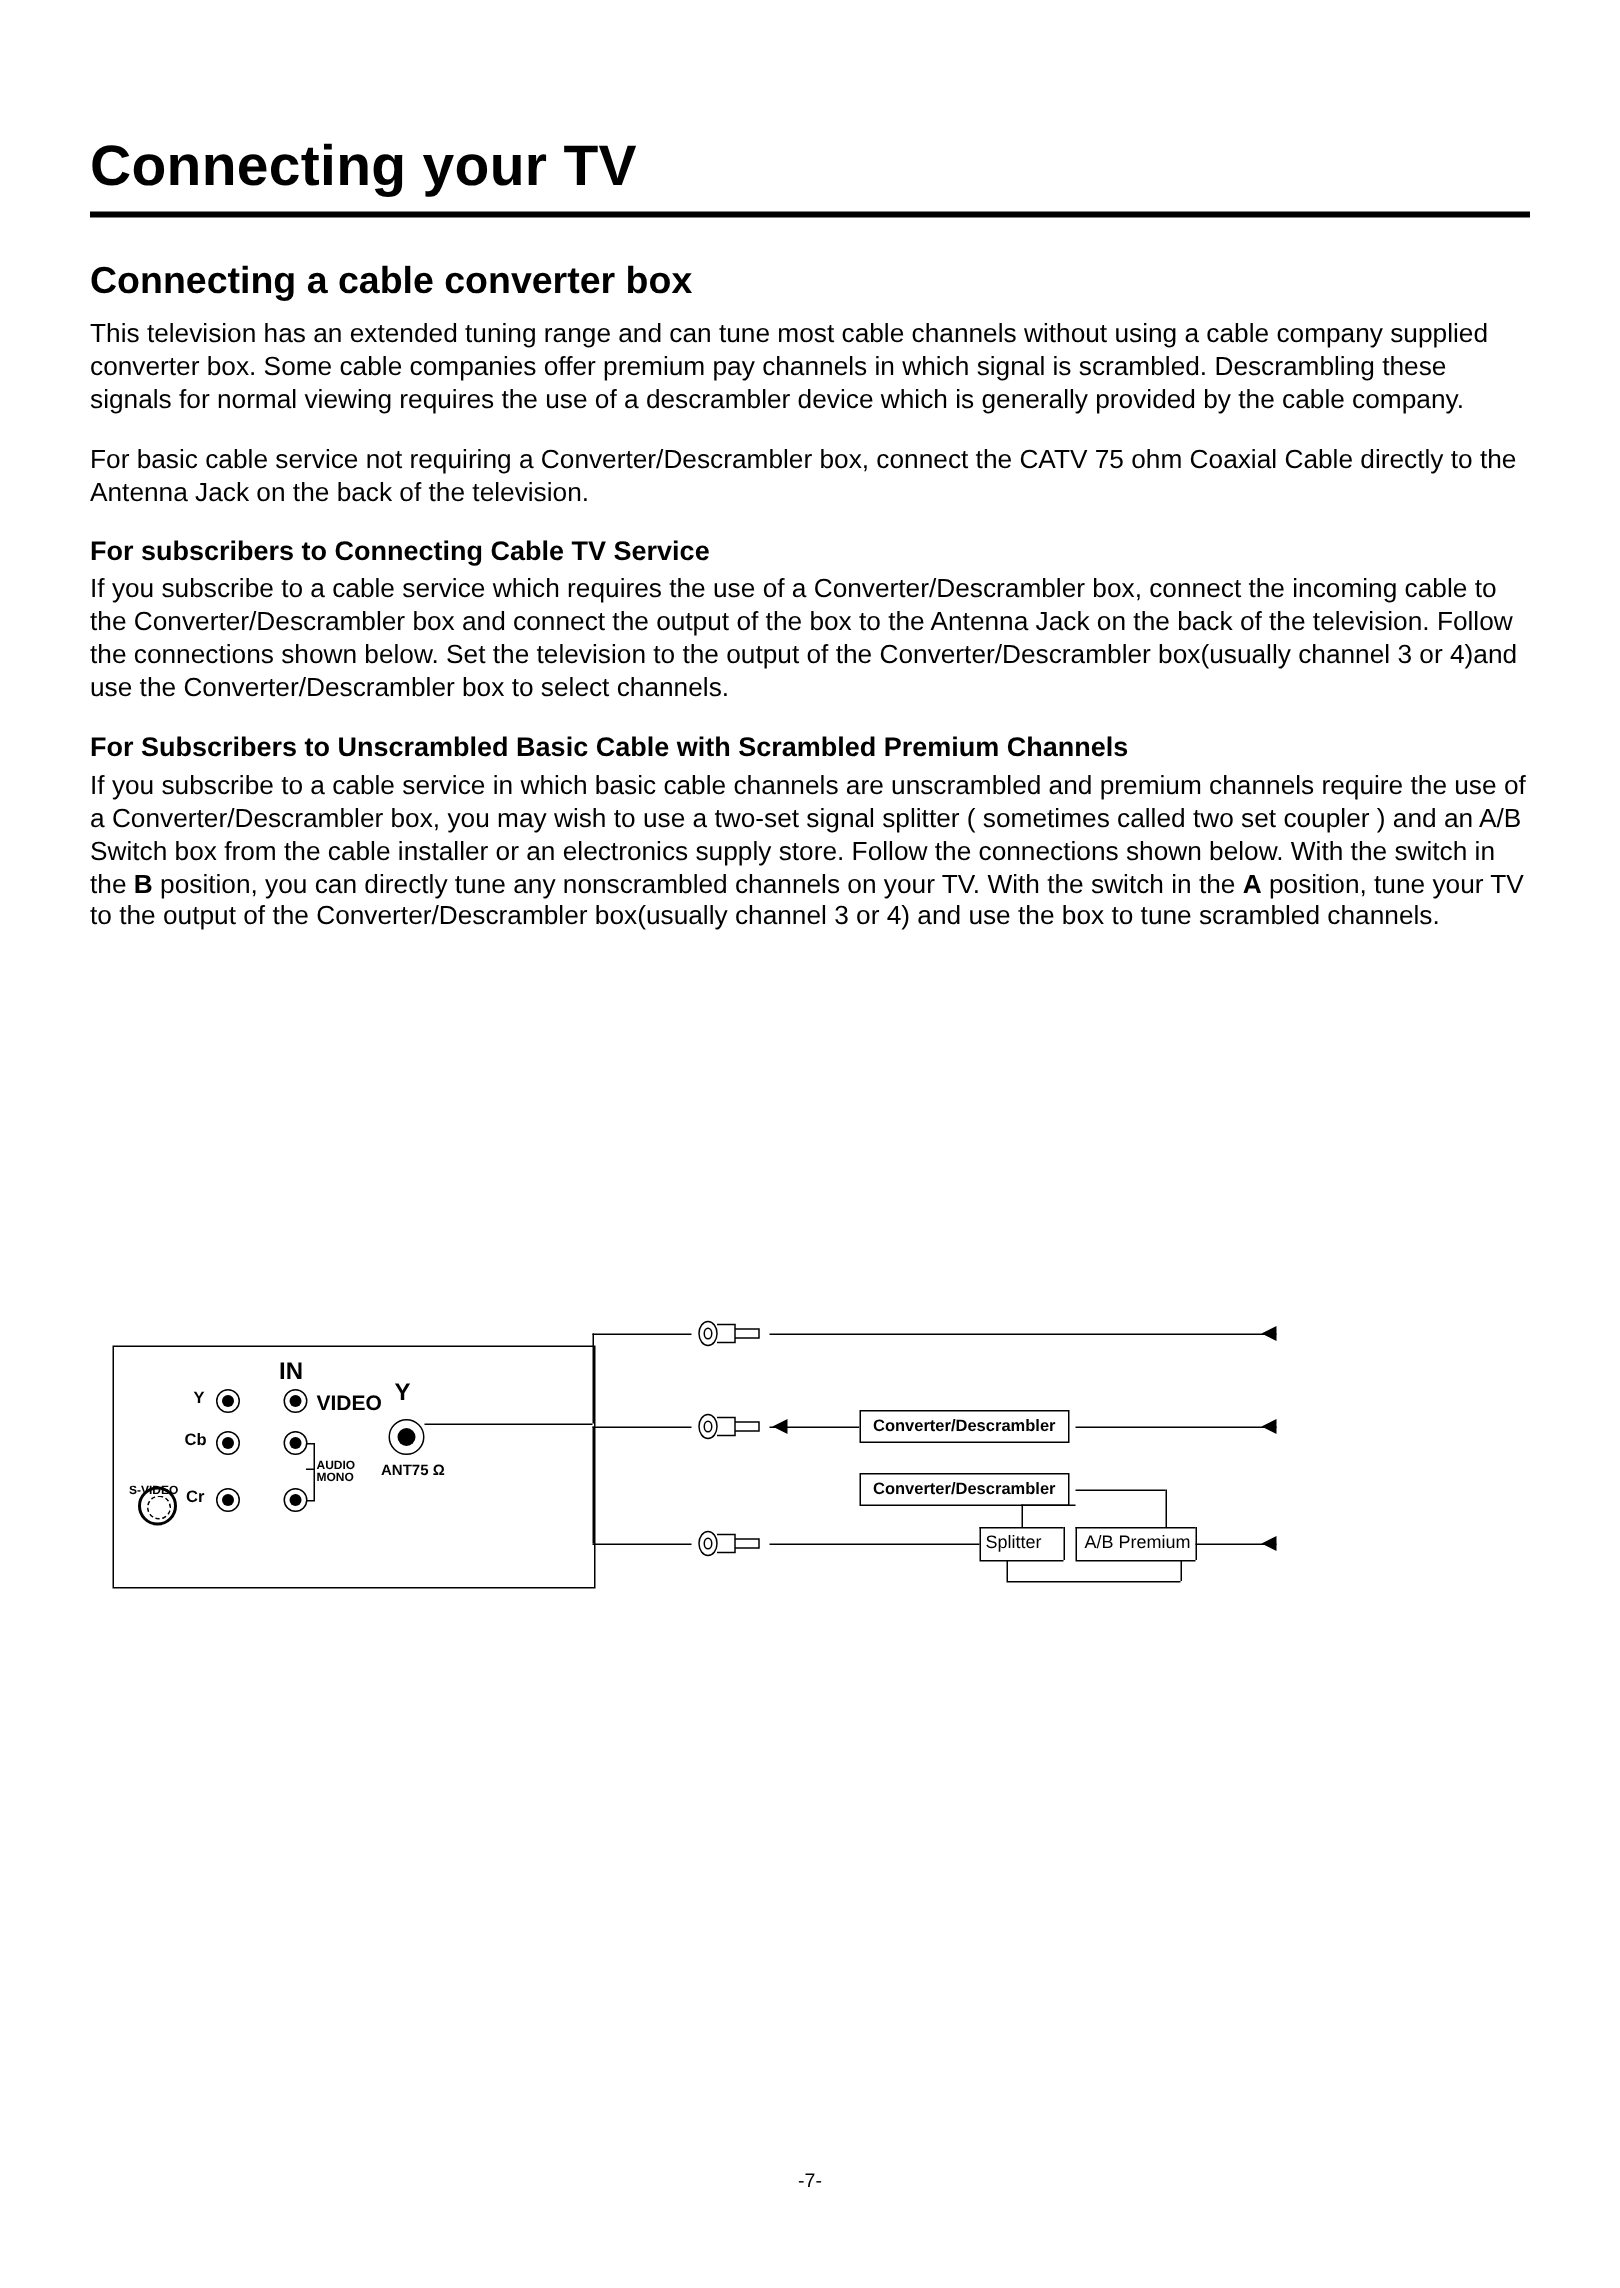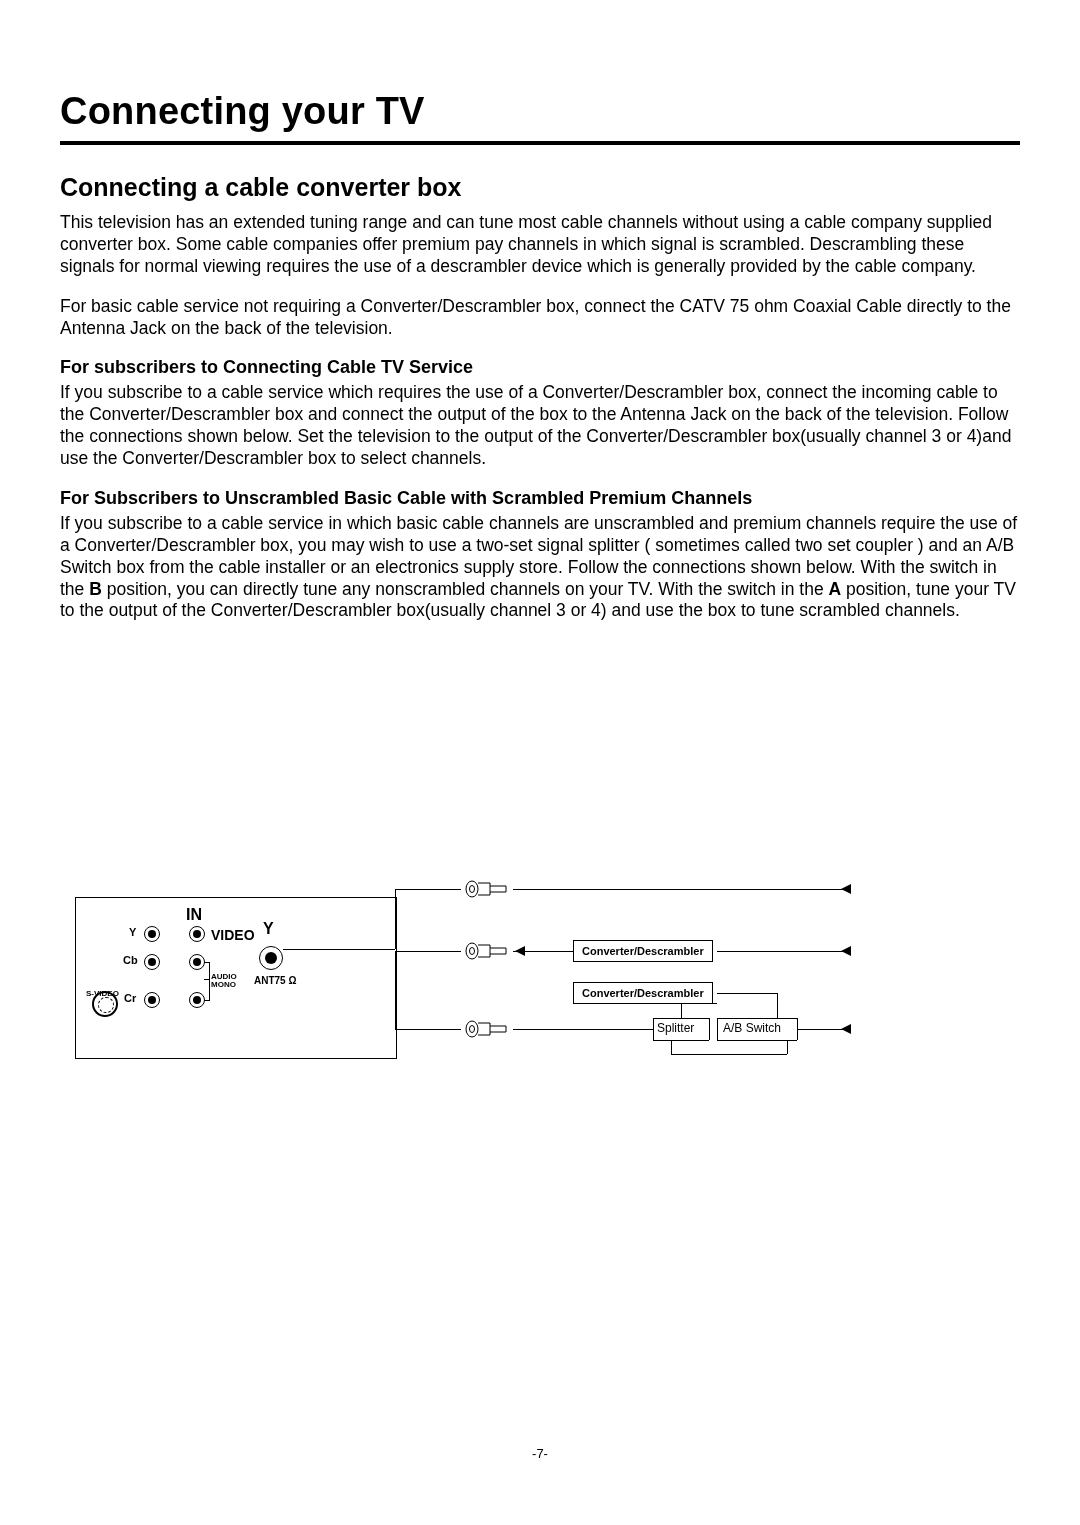--- a/index.html
+++ b/index.html
@@ -136,21 +136,21 @@
     <div class="hline" style="left:320px; top:149px; width:66px;"></div>
     <div class="vline" style="left:320px; top:71px; height:78px;"></div>
     <div class="hline" style="left:438px; top:149px; width:140px;"></div>
     <div class="small-label" style="left:582px; top:141px;text-align:center;">Splitter</div>
 
     <div class="hline" style="left:578px; top:138px; width:56px;"></div>
     <div class="hline" style="left:578px; top:160px; width:56px;"></div>
     <div class="vline" style="left:578px; top:138px; height:22px;"></div>
     <div class="vline" style="left:634px; top:138px; height:22px;"></div>
 
-    <div class="small-label" style="left:648px; top:141px;">A/B Switch</div>
+    <div class="small-label" style="left:648px; top:141px;">A/B Premium</div>
 
     <div class="hline" style="left:642px; top:138px; width:80px;"></div>
     <div class="hline" style="left:642px; top:160px; width:80px;"></div>
     <div class="vline" style="left:642px; top:138px; height:22px;"></div>
     <div class="vline" style="left:722px; top:138px; height:22px;"></div>
 
     <div class="hline" style="left:722px; top:149px; width:54px;"></div>
     <div class="arrow-l" style="left:766px; top:144px;"></div>
 
     <div class="box-label" style="left:498px; top:102px;">Converter/Descrambler</div>

